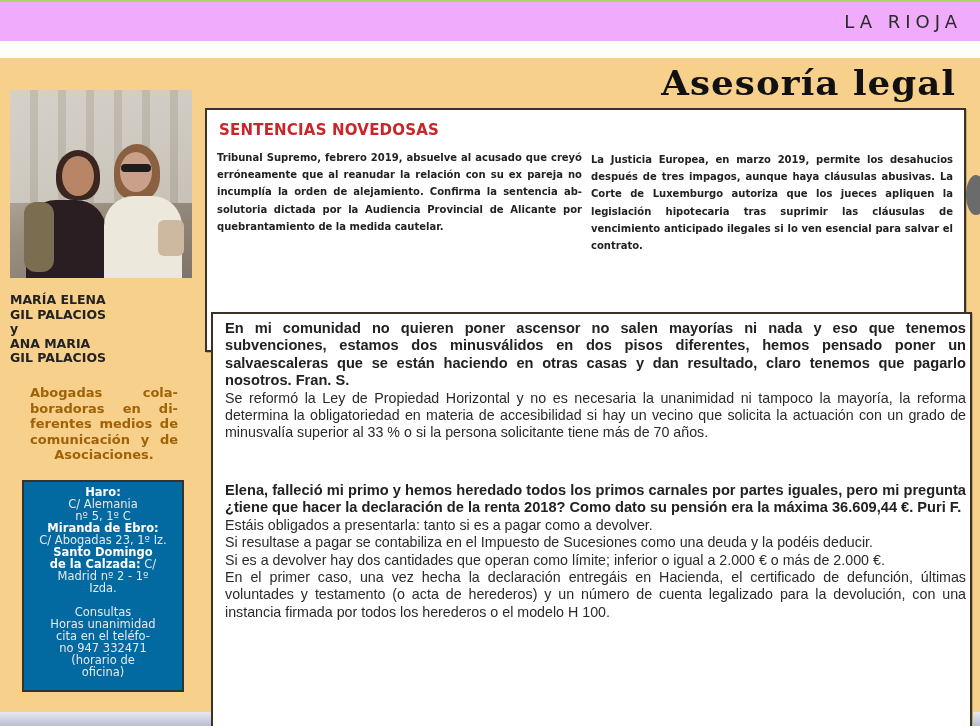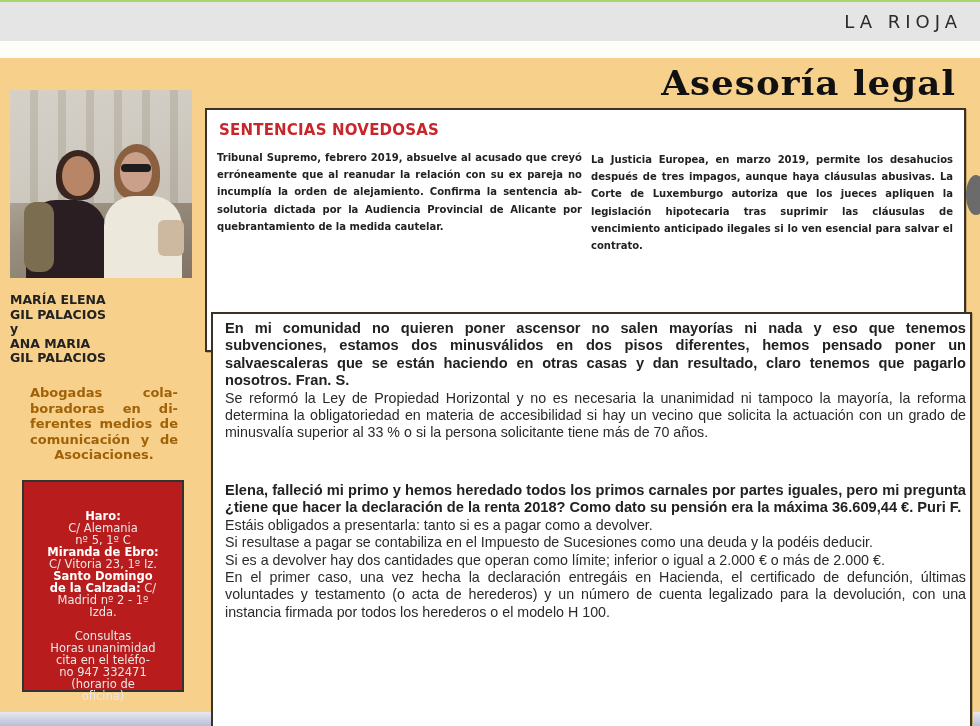--- a/index.html
+++ b/index.html
@@ -1,21 +1,21 @@
 <!DOCTYPE html>
 <html><head>
 <meta charset="utf-8">
 <style>
   * { box-sizing: border-box; margin: 0; padding: 0; }
   html, body { width: 980px; height: 726px; overflow: hidden; background: #ffffff; }
   body { position: relative; font-family: "DejaVu Sans", sans-serif; color: #1a1a1a; }
 
   .top-band {
     position: absolute; left: 0; top: 0; width: 980px; height: 41px;
-    background: #e5e5e5;
+    background: #f0abfc;
     border-top: 2px solid #a8d66a;
   }
   .region-label {
     position: absolute; right: 18px; top: 9px;
     font-family: "DejaVu Sans", sans-serif; font-size: 18px; letter-spacing: 5px;
     color: #2b2b2b; font-weight: normal;
   }
   .white-gap { position: absolute; left: 0; top: 41px; width: 980px; height: 17px; background: #fffdf7; }
 
   .page-bg {
@@ -55,22 +55,22 @@
     font-weight: bold; font-size: 12.5px; line-height: 14.5px; color: #222;
   }
   .bio {
     position: absolute; left: 30px; top: 385px; width: 148px; text-align: justify;
     font-weight: bold; font-size: 13px; line-height: 15.5px; color: #a16207; hyphens: manual;
     text-align-last: center;
   }
 
   .contact-box {
     position: absolute; left: 22px; top: 480px; width: 162px; height: 212px;
-    background: #b91c1c; border: 2px solid #333; color: #e8e8e8;
-    text-align: center; font-size: 11.5px; line-height: 12px; padding-top: 28px;
+    background: #0369a1; border: 2px solid #333; color: #e8e8e8;
+    text-align: center; font-size: 11.5px; line-height: 12px; padding-top: 4px;
   }
   .contact-box .b { font-weight: bold; color: #fff; }
   .contact-box .gap { height: 12px; }
 
   .card {
     position: absolute; background: #ffffff; border: 2px solid #3a3326;
     box-shadow: 1px 1px 0 #c9a866;
   }
   .card-1 { left: 205px; top: 108px; width: 761px; height: 244px; }
   .card-2 { left: 211px; top: 312px; width: 761px; height: 502px; }
@@ -131,21 +131,21 @@
   <div>GIL PALACIOS</div>
 </div>
 
 <p class="bio">Abogadas cola­boradoras en di­ferentes medios de comunicación y de Asociacio­nes.</p>
 
 <div class="contact-box">
   <div class="b">Haro:</div>
   <div>C/ Alemania</div>
   <div>nº 5, 1º C</div>
   <div class="b">Miranda de Ebro:</div>
-  <div>C/ Vitoria 23, 1º Iz.</div>
+  <div>C/ Abogadas 23, 1º Iz.</div>
   <div class="b">Santo Domingo</div>
   <div><span class="b">de la Calzada:</span><span> C/</span></div>
   <div>Madrid nº 2 - 1º</div>
   <div>Izda.</div>
   <div class="gap"></div>
   <div>Consultas</div>
   <div>Horas unanimidad</div>
   <div>cita en el teléfo-</div>
   <div>no 947 332471</div>
   <div>(horario de</div>

